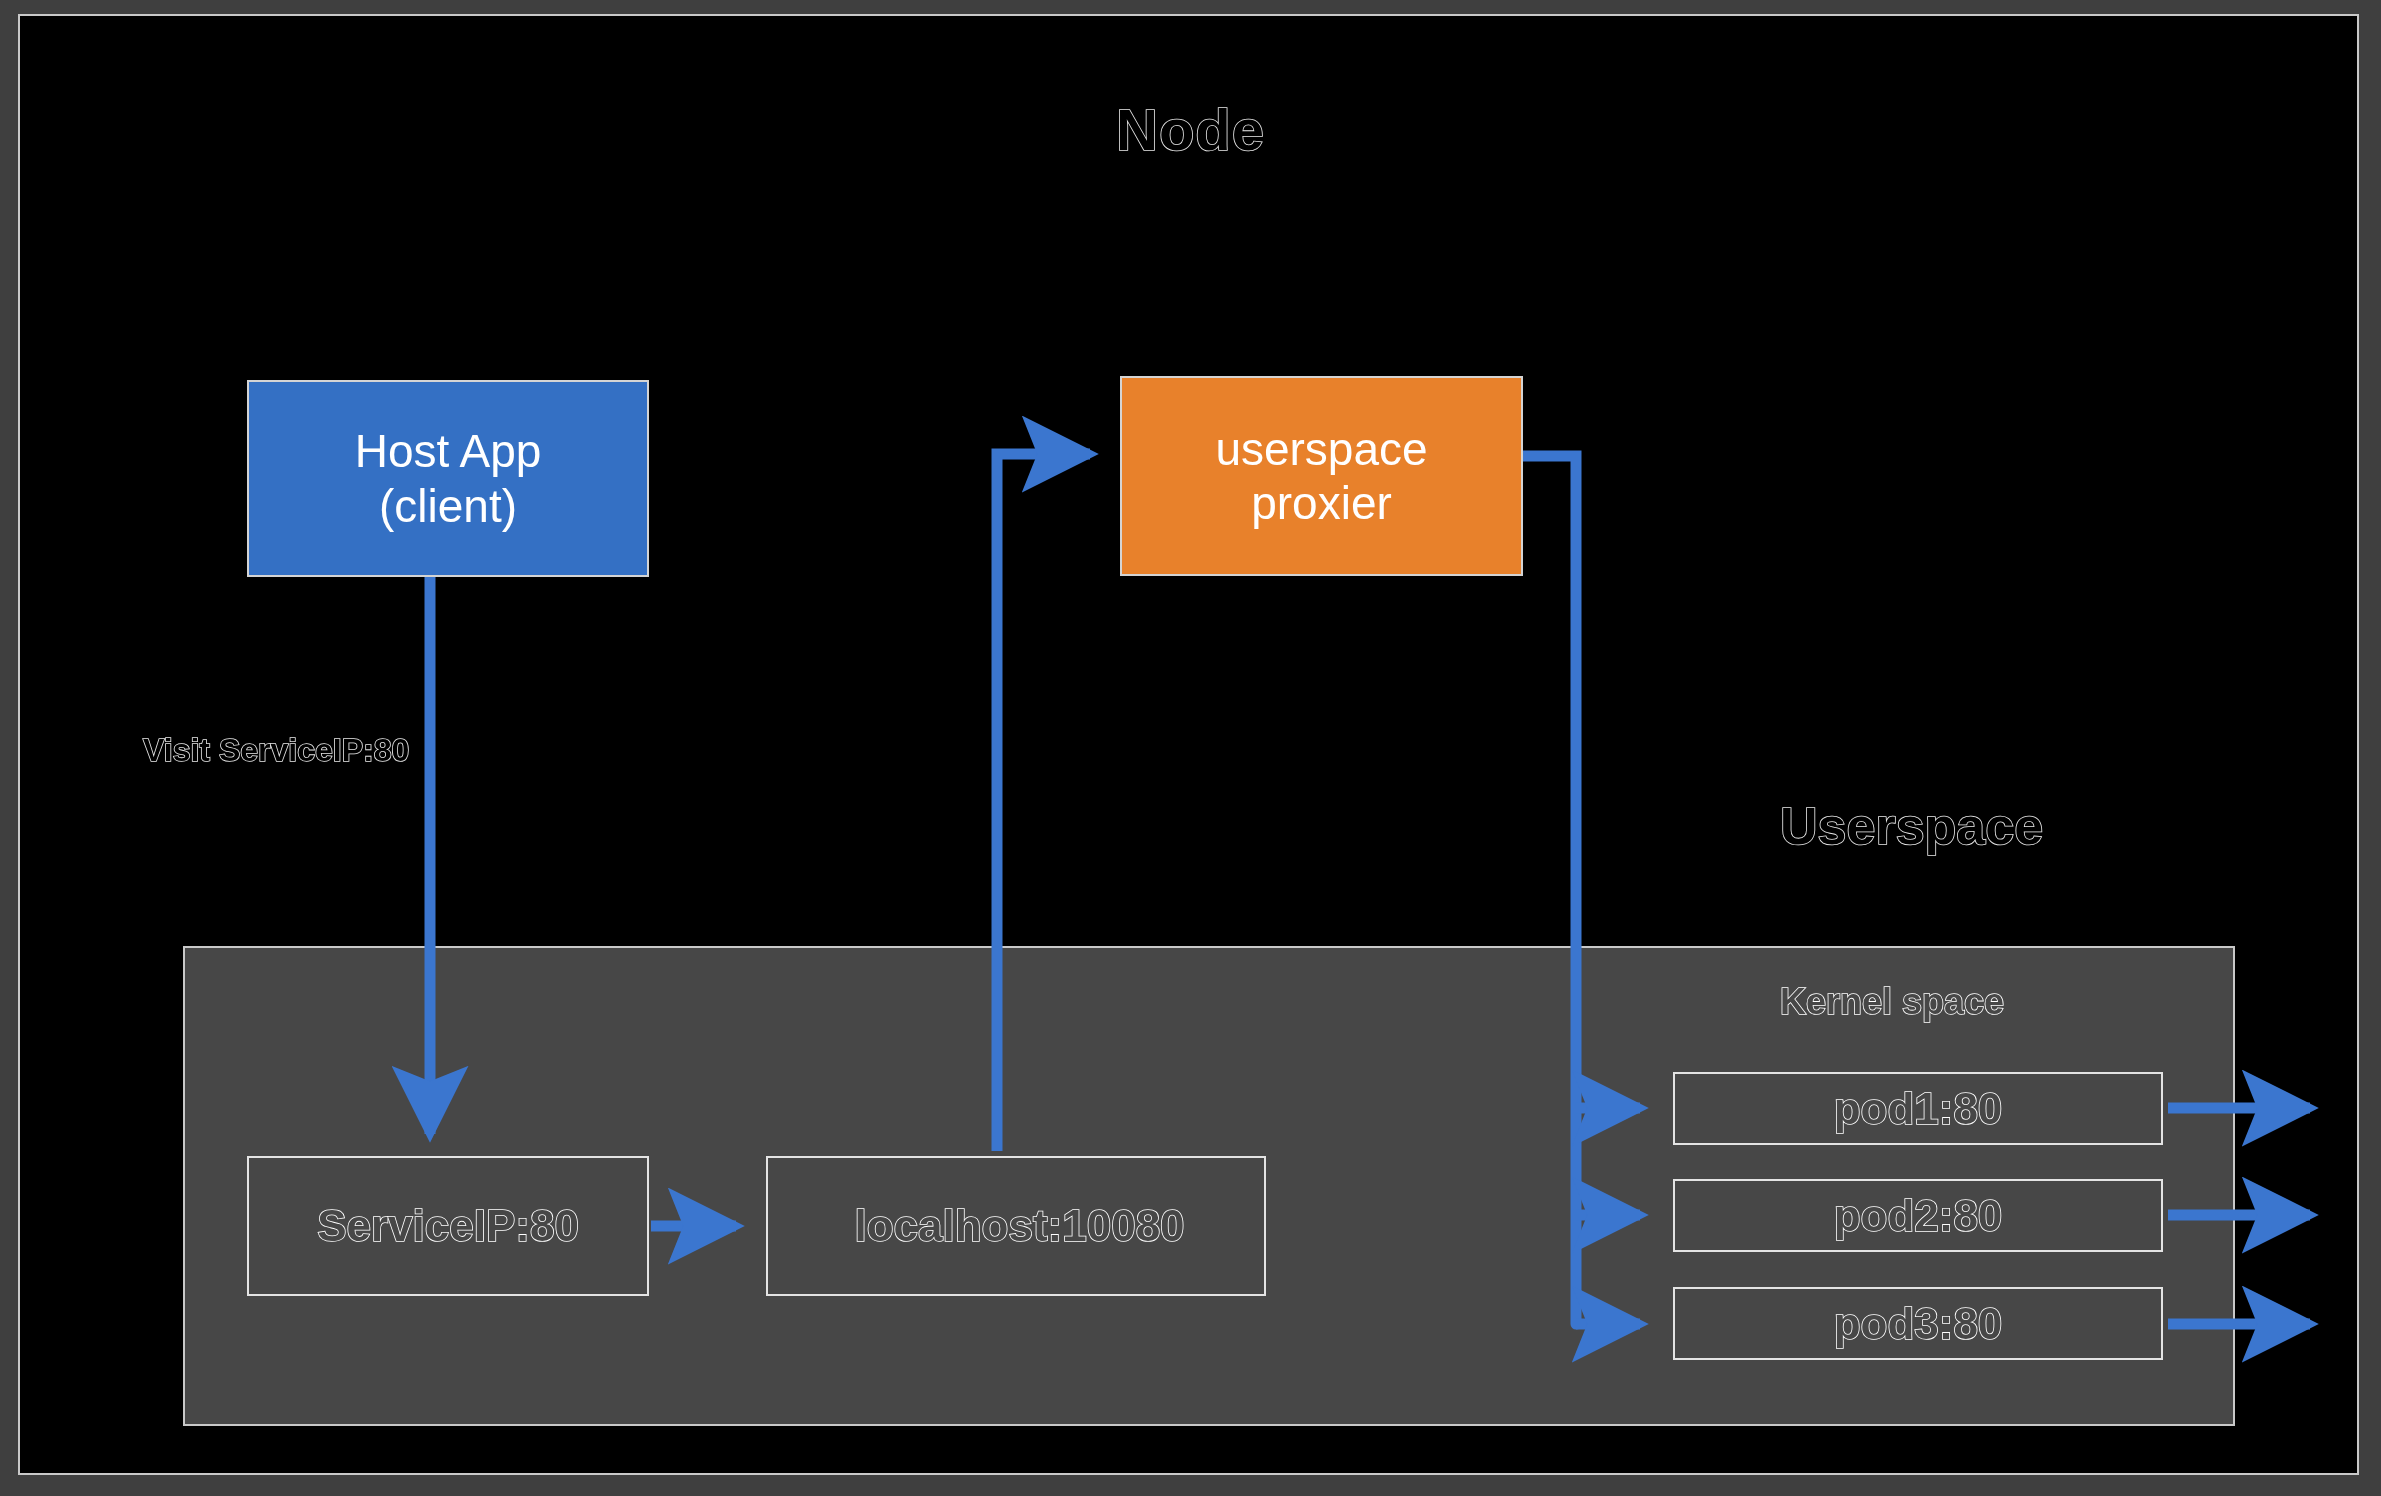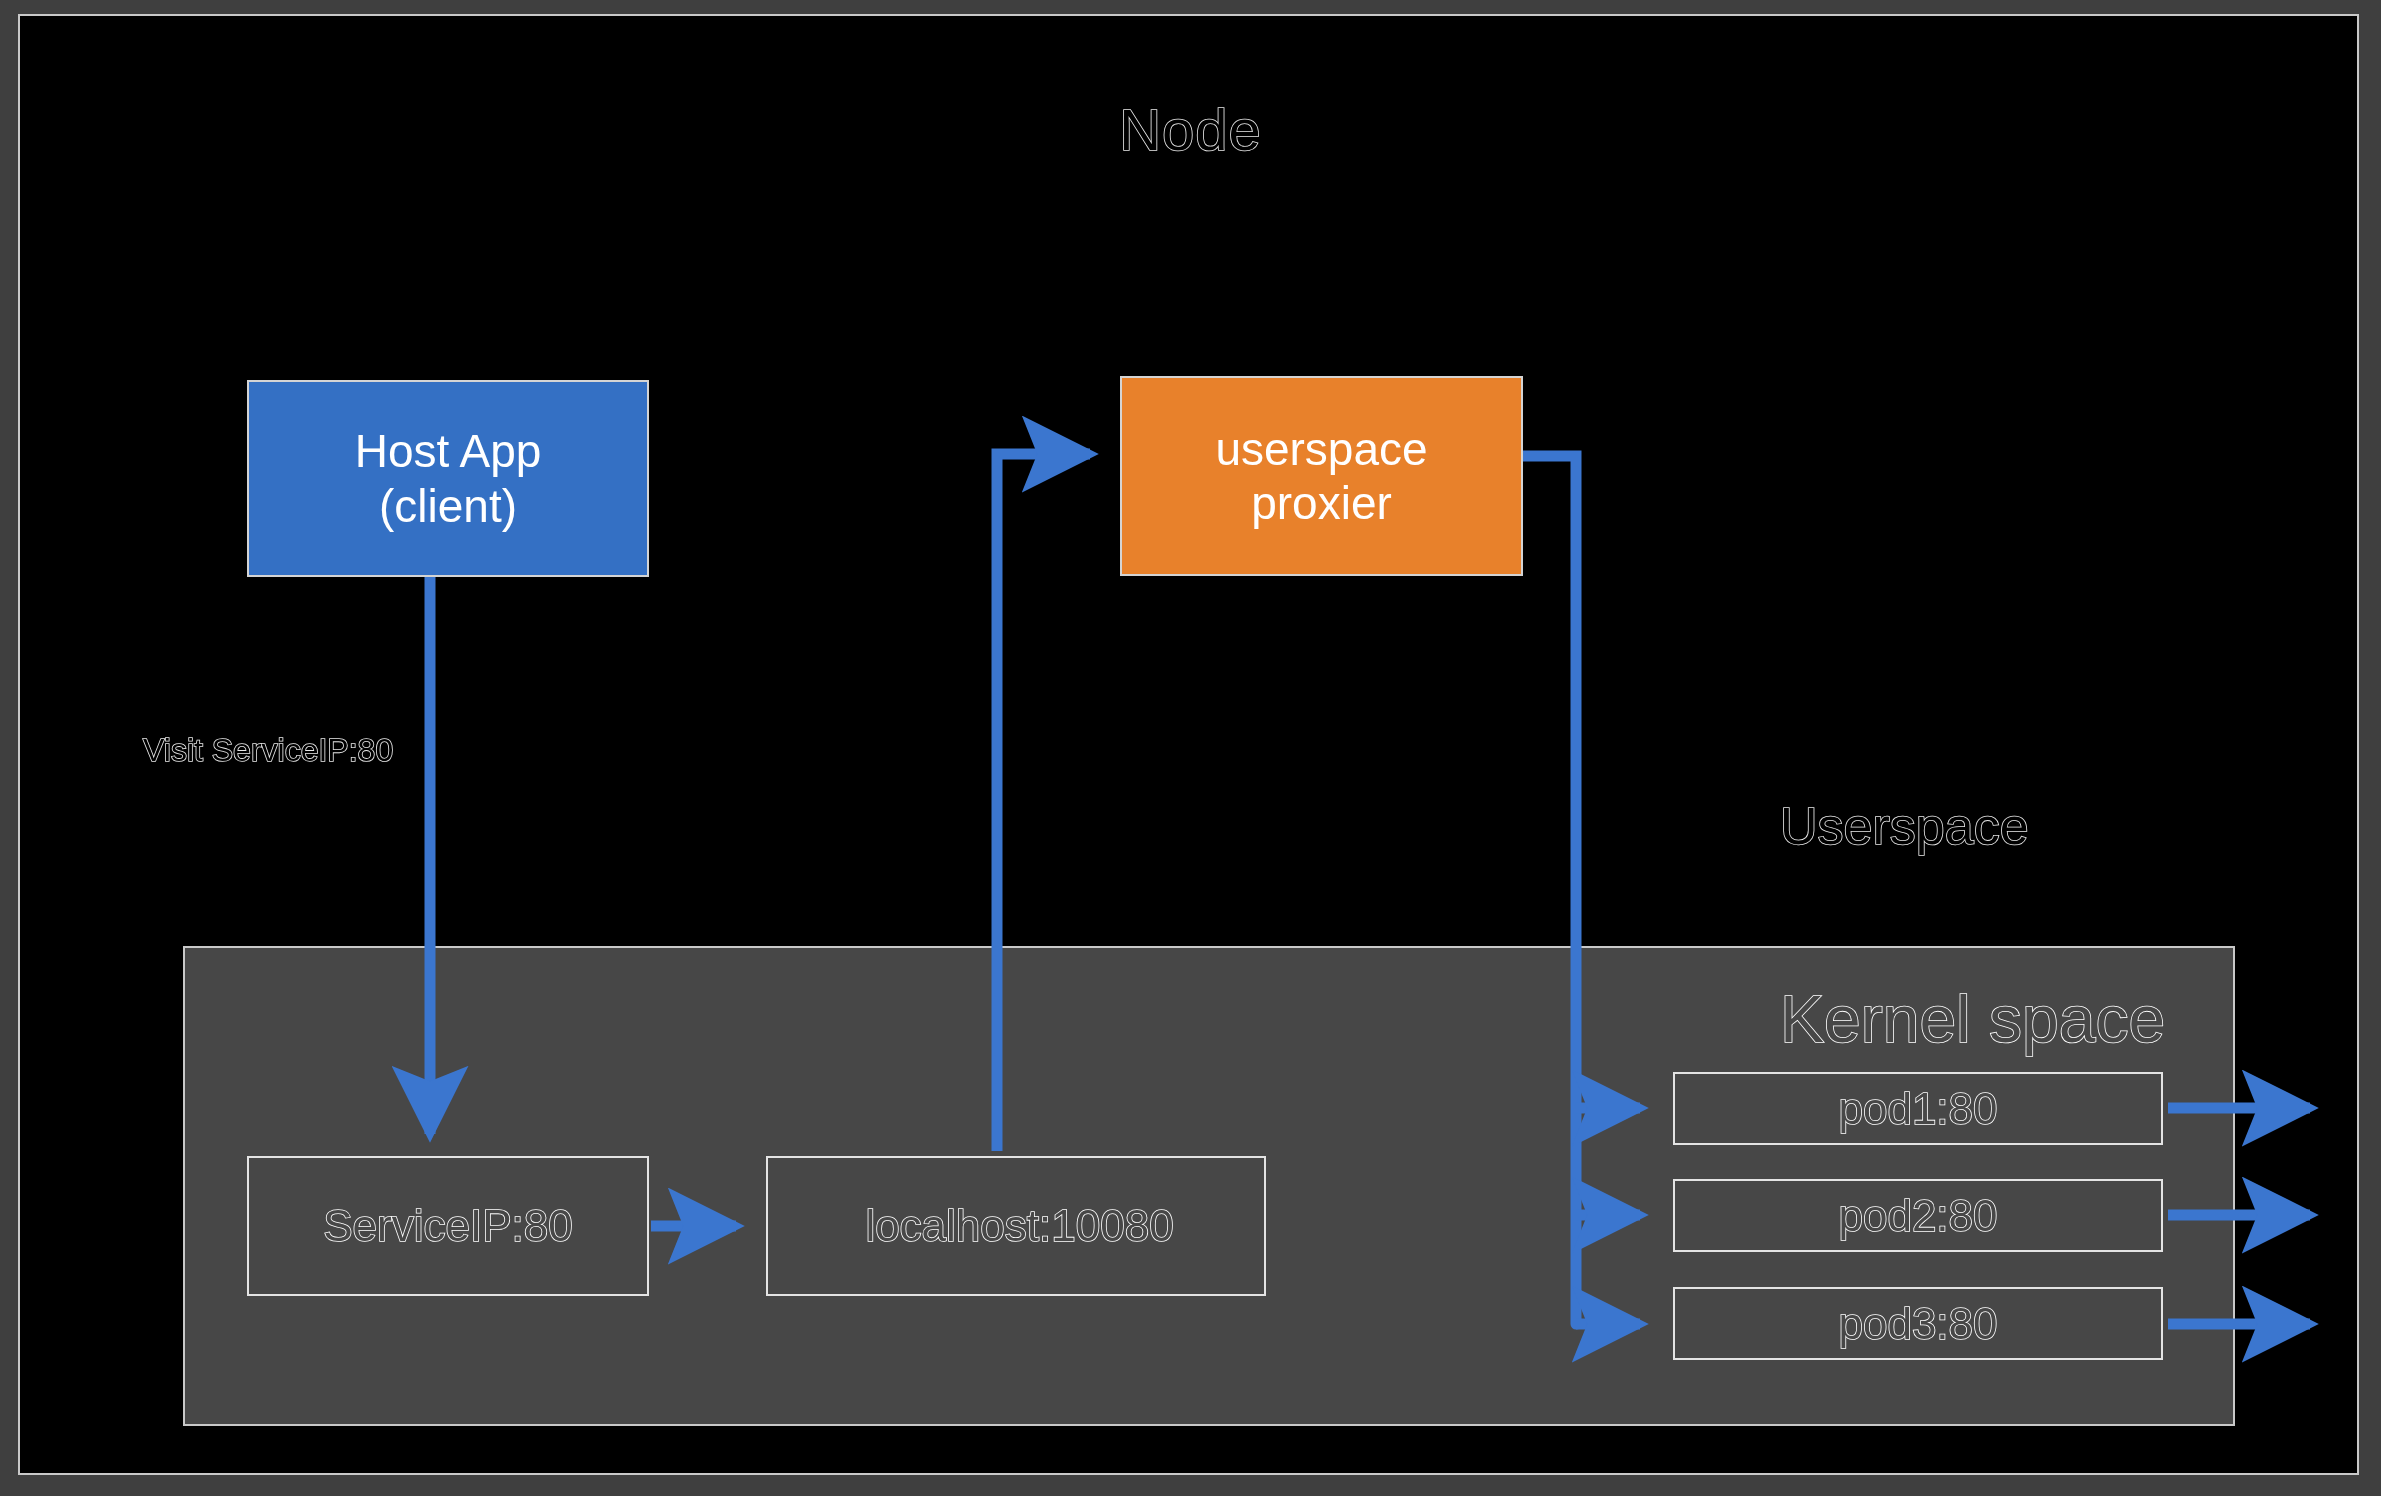--- a/index.html
+++ b/index.html
@@ -33,21 +33,21 @@
     box-sizing: border-box;
     overflow: hidden;
   }
 
   
   .outline-text {
     color: #000000;
     -webkit-text-stroke: 1.6px #e8e8e8;
     paint-order: stroke fill;
     white-space: pre;
-    font-weight: 400;
+    font-weight: 700;
   }
   .outline-text.on-gray {
     color: #474747;
     -webkit-text-stroke: 1.6px #ffffff;
   }
 
   
   #node-title {
     position: absolute;
     left: 0;
@@ -116,21 +116,21 @@
     font-size: 32px;
   }
   #userspace-label {
     position: absolute;
     left: 1760px; top: 780px;
     font-size: 52px;
   }
   #kernelspace-label {
     position: absolute;
     left: 1760px; top: 965px;
-    font-size: 66px;
+    font-size: 36px;
   }
 
   #arrows {
     position: absolute;
     left: 0; top: 0;
     width: 2341px;
     height: 1461px;
     pointer-events: none;
   }
 </style>

